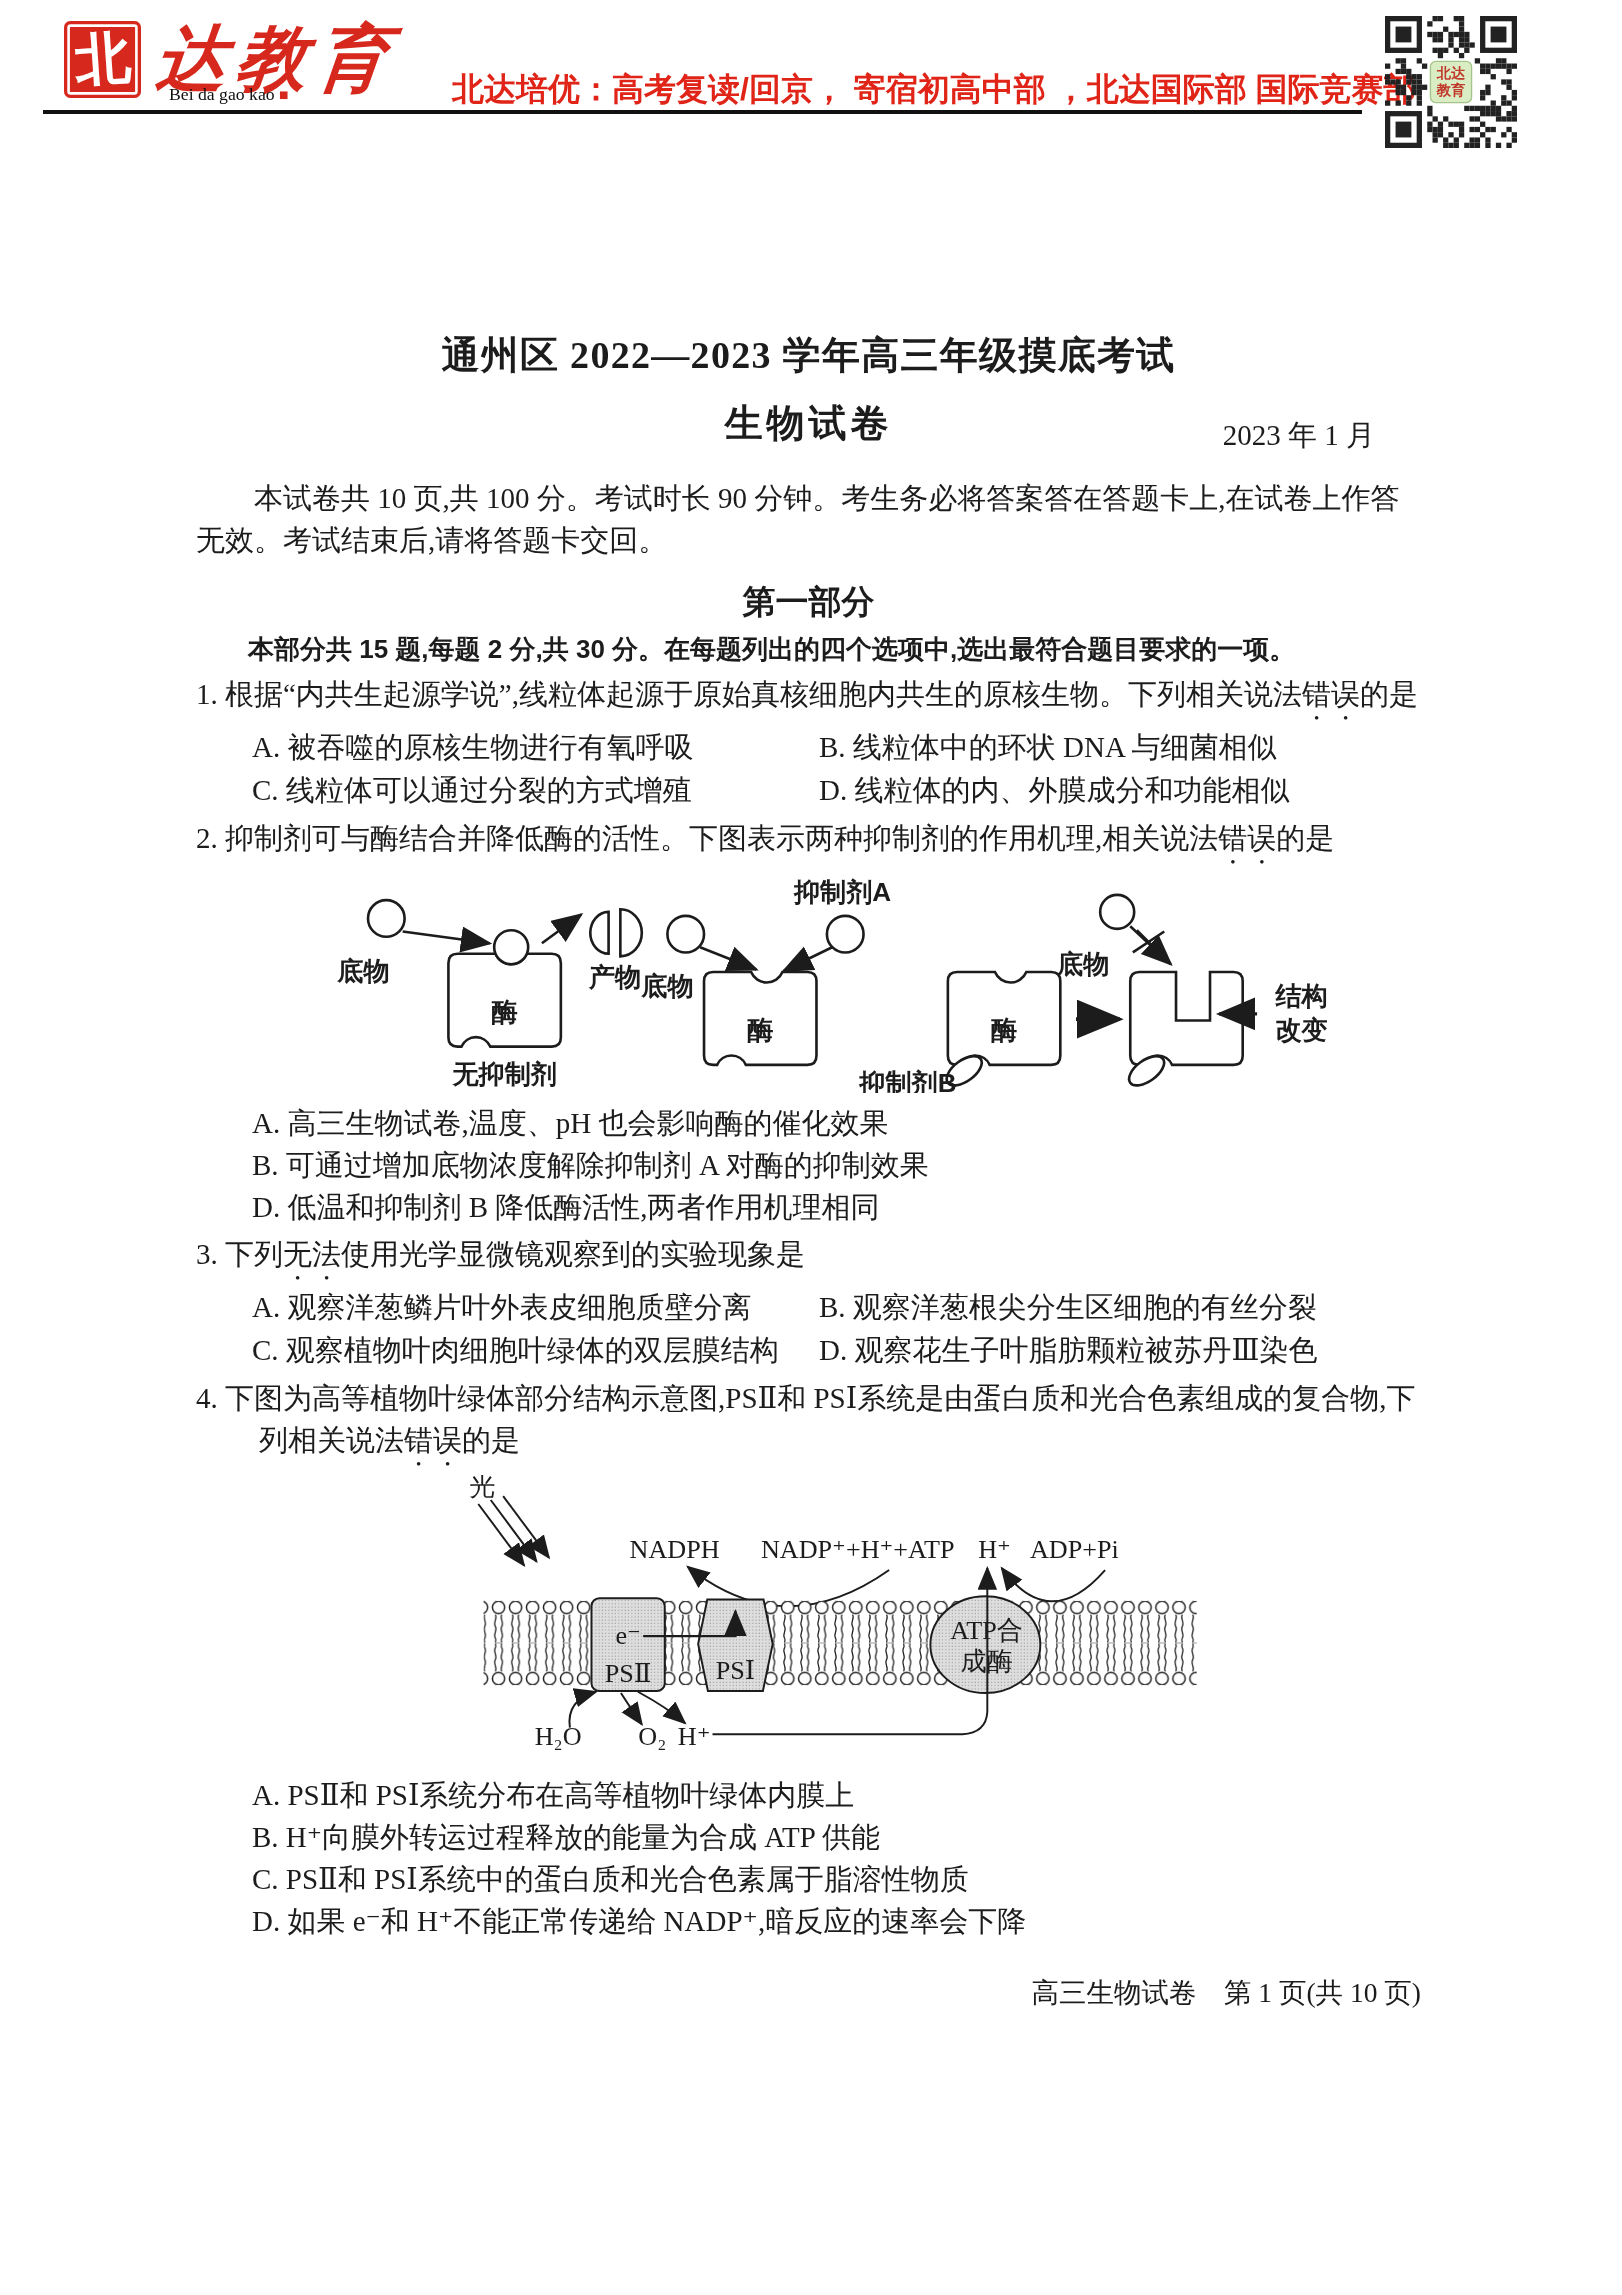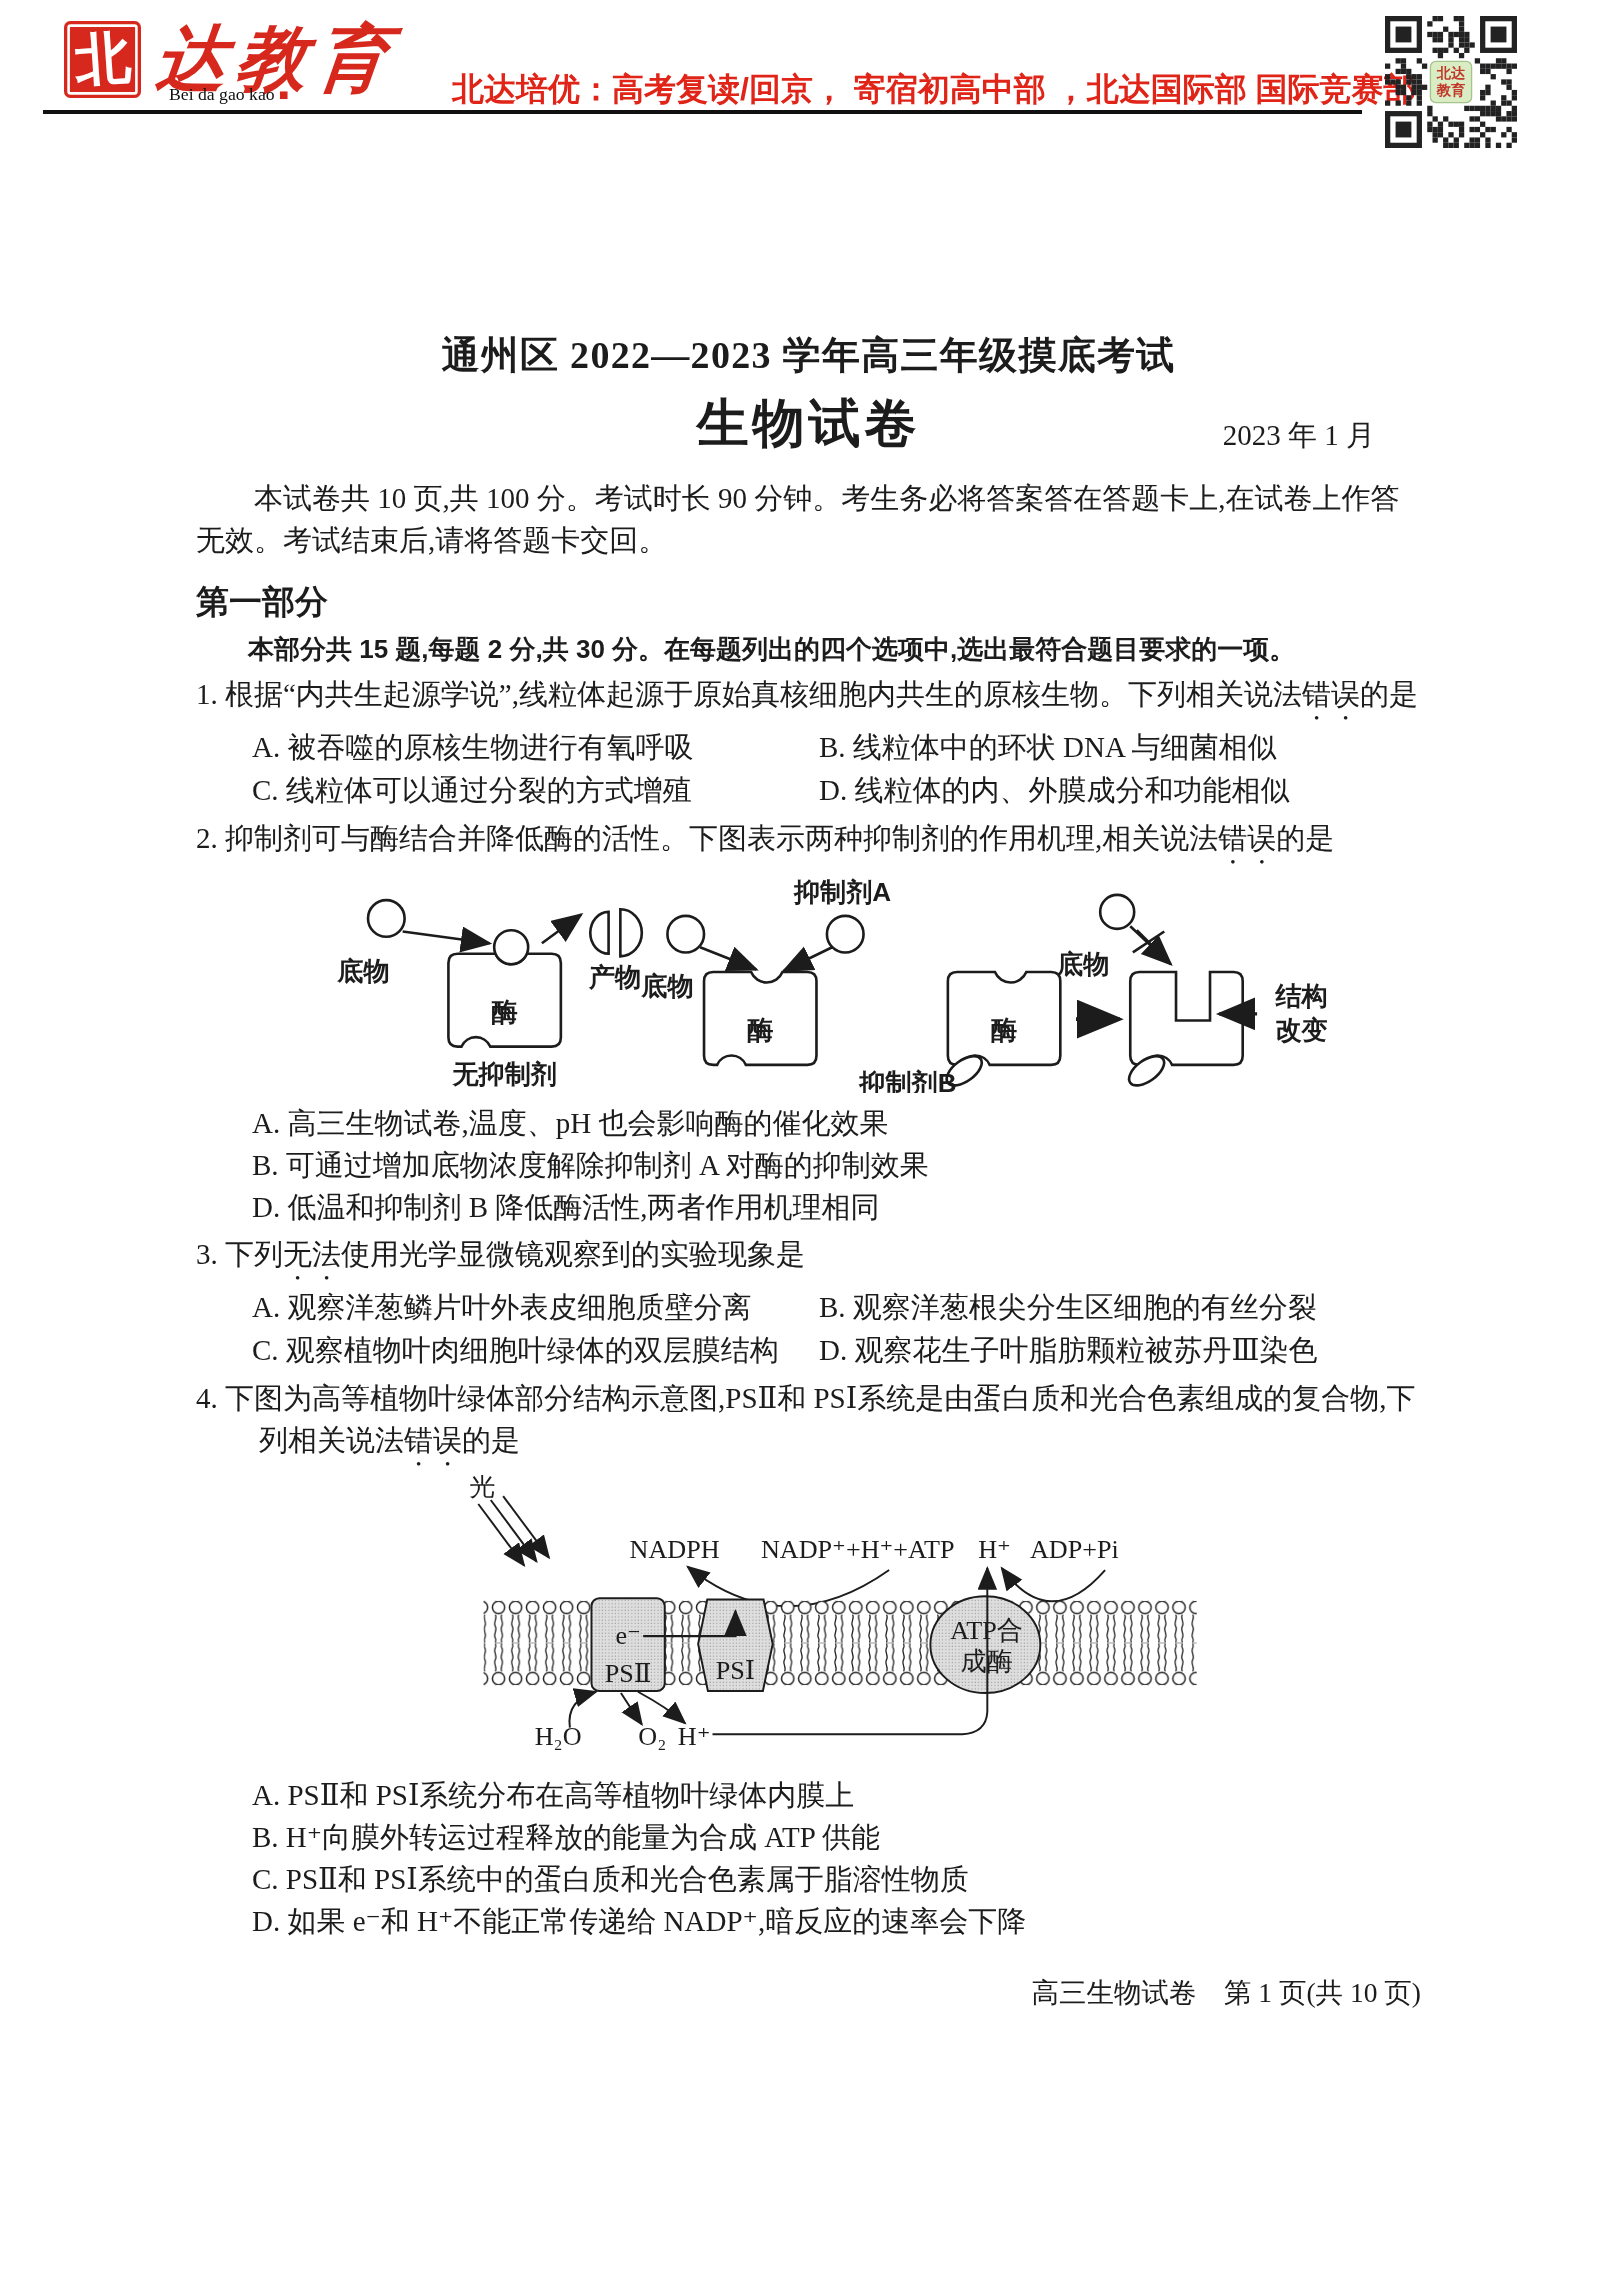--- a/index.html
+++ b/index.html
@@ -15,24 +15,24 @@
   .logo-sub{position:absolute;left:169px;top:84px;font-size:17.7px;color:#111;font-family:"Liberation Serif",serif;}
   .logo-sub b{color:#d7281d;font-size:15.7px;}
   .slogan{position:absolute;left:452px;top:68px;width:929px;font-family:"Liberation Sans","DejaVu Sans",sans-serif;
         font-weight:bold;font-size:32px;color:#e02418;white-space:nowrap;text-align:right;}
   .hrule{position:absolute;left:43px;top:110px;width:1319px;height:3.9px;background:#111;}
   .qr{position:absolute;left:1385px;top:15.7px;width:132px;height:132px;}
   
   .content{position:absolute;top:152px;left:196px;width:1225px;font-size:29px;line-height:42px;}
   .title1{margin-top:175px;text-align:center;font-size:38px;font-weight:bold;line-height:56px;letter-spacing:1.3px;}
   .title2-row{position:relative;margin-top:3.9px;height:73px;}
-  .title2{text-align:center;font-size:52px;font-weight:bold;line-height:73px;letter-spacing:3.9px;}
+  .title2{text-align:center;font-size:38px;font-weight:bold;line-height:73px;letter-spacing:3.9px;}
   .title-date{position:absolute;right:46px;bottom:3.9px;font-size:29px;font-weight:normal;}
   .intro{margin-top:17px;text-indent:2em;}
-  .part-heading{margin-top:17px;text-align:left;font-size:33px;font-weight:bold;line-height:48px;
+  .part-heading{margin-top:17px;text-align:center;font-size:33px;font-weight:bold;line-height:48px;
         font-family:"Liberation Sans","DejaVu Sans",sans-serif;}
   .instructions{margin-top:6.5px;text-indent:2em;font-weight:bold;font-size:26px;line-height:35px;
         font-family:"Liberation Sans","DejaVu Sans",sans-serif;}
   .stem{margin-top:5.2px;padding-left:63px;text-indent:-63px;}
   .em-dot{-webkit-text-emphasis:filled dot;-webkit-text-emphasis-position:under left;
           text-emphasis:filled dot;text-emphasis-position:under left;}
   .opt-row{display:flex;margin-left:56px;line-height:43px;}
   .opt-a{width:567px;flex:none;}
   .opt-line{margin-left:56px;line-height:42px;}
   .diagram{display:block;}

